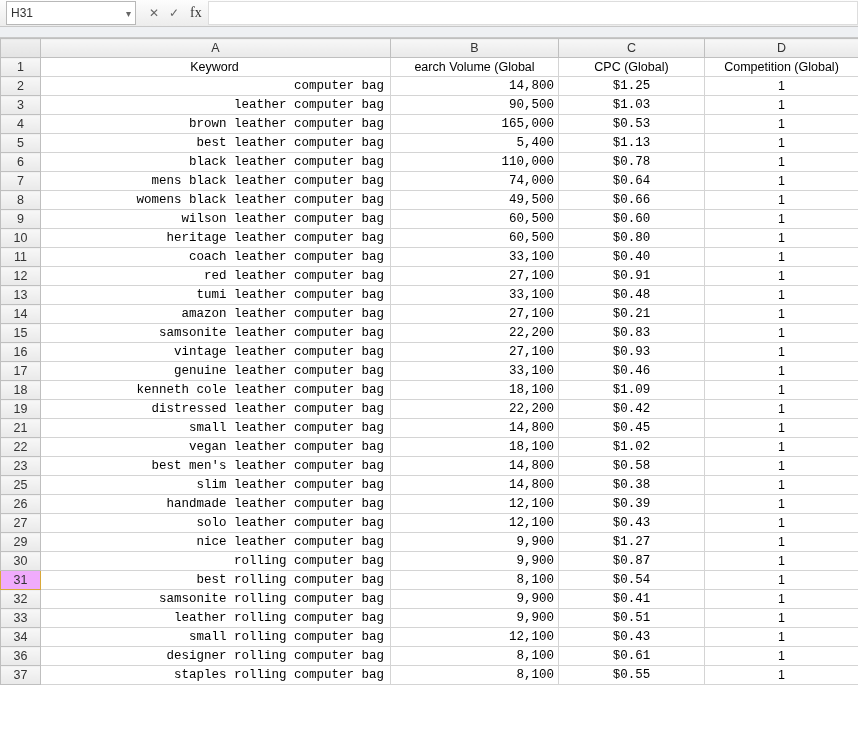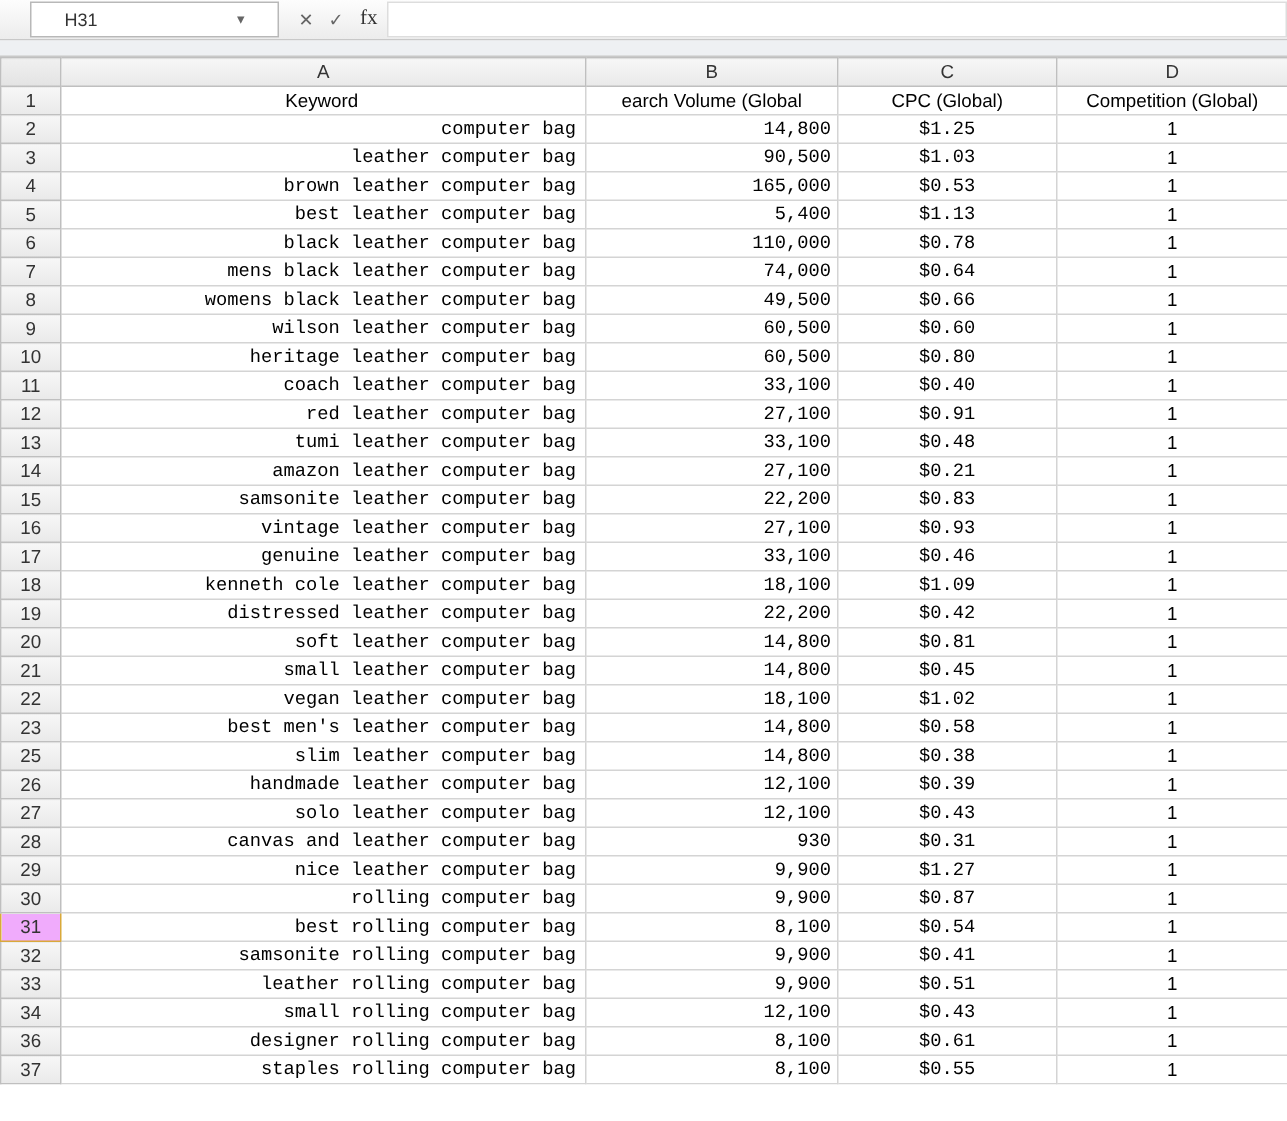--- a/index.html
+++ b/index.html
@@ -1,17 +1,17 @@
 <!DOCTYPE html>
 <html><head>
 <meta charset="utf-8">
 <style>
   html,body{margin:0;padding:0;font-family:"Segoe UI",Tahoma,sans-serif;font-size:13px;background:#fff;color:#000;overflow:hidden}
   .fbar{height:26px;display:flex;align-items:center;border-bottom:1px solid #c8c8c8;background:linear-gradient(#fdfdfd,#ececec)}
-  .namebox{width:120px;height:22px;margin-left:20px;padding:0 22px;display:flex;align-items:center;background:#fff;border:1px solid #b8b8b8;font-family:"Segoe UI",Tahoma,sans-serif;font-size:12px;color:#333}
+  .namebox{width:120px;height:22px;margin-left:6px;padding:0 4px;display:flex;align-items:center;background:#fff;border:1px solid #b8b8b8;font-family:"Segoe UI",Tahoma,sans-serif;font-size:12px;color:#333}
   .namebox .dd{margin-left:auto;color:#666;font-size:10px}
   .fx-wrap{display:flex;align-items:center;margin-left:8px;flex:1}
   .fx-btn{width:20px;height:22px;display:flex;align-items:center;justify-content:center;color:#666;font-size:12px}
   .fx-lbl{font-family:"Times New Roman",serif;font-size:14px;color:#333;margin:0 6px}
   .fx-input{flex:1;height:22px;border:1px solid #ddd;background:#fff}
   .gap{height:10px;background:#eef0f3;border-bottom:1px solid #c8c8c8}
   table{border-collapse:collapse;table-layout:fixed;width:858px}
   th,td{border:1px solid #d4d4d4;height:18px;padding:0 4px;overflow:hidden;white-space:nowrap;font-size:12.5px}
   th{background:linear-gradient(#f7f7f7,#e9e9e9);font-weight:normal;color:#333;text-align:center;border-color:#bfbfbf}
   th.corner{background:linear-gradient(#f0f0f0,#e3e3e3)}
@@ -191,27 +191,20 @@
         <td class="colD">1</td>
       </tr>
       <tr>
         <th class="rowh">19</th>
         <td class="colA">distressed leather computer bag</td>
         <td class="colB">22,200</td>
         <td class="colC">$0.42</td>
         <td class="colD">1</td>
       </tr>
       <tr>
-        <th class="rowh">20</th>
-        <td class="colA">soft leather computer bag</td>
-        <td class="colB">14,800</td>
-        <td class="colC">$0.81</td>
-        <td class="colD">1</td>
-      </tr>
-      <tr>
         <th class="rowh">21</th>
         <td class="colA">small leather computer bag</td>
         <td class="colB">14,800</td>
         <td class="colC">$0.45</td>
         <td class="colD">1</td>
       </tr>
       <tr>
         <th class="rowh">22</th>
         <td class="colA">vegan leather computer bag</td>
         <td class="colB">18,100</td>
@@ -240,27 +233,20 @@
         <td class="colD">1</td>
       </tr>
       <tr>
         <th class="rowh">27</th>
         <td class="colA">solo leather computer bag</td>
         <td class="colB">12,100</td>
         <td class="colC">$0.43</td>
         <td class="colD">1</td>
       </tr>
       <tr>
-        <th class="rowh">28</th>
-        <td class="colA">canvas and leather computer bag</td>
-        <td class="colB">930</td>
-        <td class="colC">$0.31</td>
-        <td class="colD">1</td>
-      </tr>
-      <tr>
         <th class="rowh">29</th>
         <td class="colA">nice leather computer bag</td>
         <td class="colB">9,900</td>
         <td class="colC">$1.27</td>
         <td class="colD">1</td>
       </tr>
       <tr>
         <th class="rowh">30</th>
         <td class="colA">rolling computer bag</td>
         <td class="colB">9,900</td>

